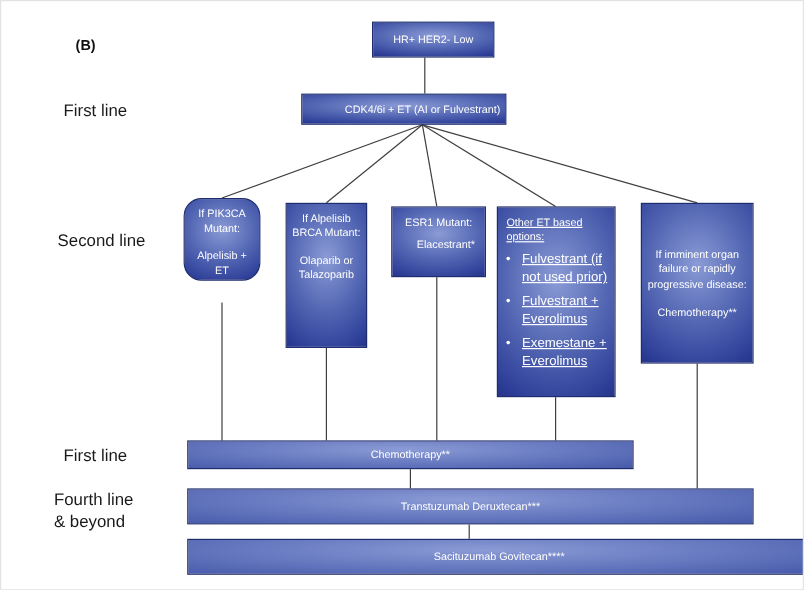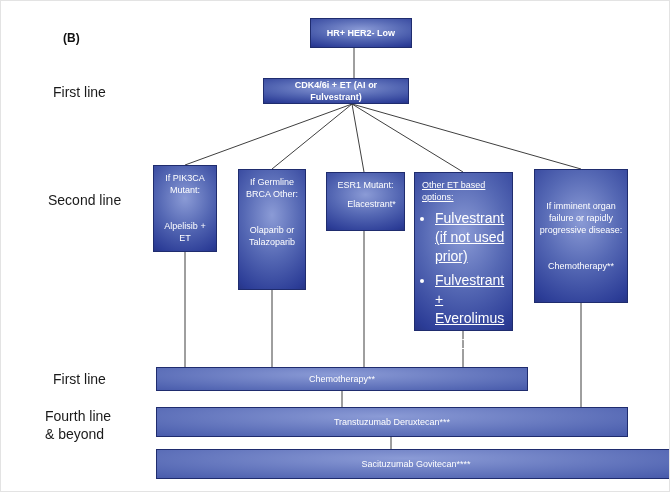--- a/index.html
+++ b/index.html
@@ -11,25 +11,25 @@
   .connectors{position:absolute;left:0;top:0;width:670px;height:492px;pointer-events:none;}
   .fig-label{position:absolute;left:62px;top:30px;font-weight:bold;font-size:12px;color:#111;}
   .row-label{position:absolute;font-size:14px;color:#1a1a1a;line-height:1.3;}
   .node{
     position:absolute;box-sizing:border-box;color:#ffffff;
     background:radial-gradient(ellipse 95% 80% at 50% 38%, #8b9bd6 0%, #5568b4 45%, #2c3d97 85%, #232f7a 100%);
     border:1px solid #1f2c6e;
     display:flex;flex-direction:column;align-items:center;
     text-align:center;font-size:9px;line-height:1.35;padding:6px 4px;
   }
-  .node.center-v{justify-content:center;padding:2px 4px;font-weight:bold;}
+  .node.center-v{justify-content:center;padding:2px 4px;}
   .node-title{white-space:pre-line;}
-  .node-body{white-space:pre-line;margin-top:24px;}
+  .node-body{white-space:pre-line;margin-top:11px;}
   .node.left-align{align-items:flex-start;text-align:left;padding-left:7px;padding-right:5px;}
-  .bullet-list{margin:6px 0 0 0;padding-left:13px;text-align:left;font-size:14px;}
+  .bullet-list{margin:6px 0 0 0;padding-left:13px;text-align:left;font-size:11px;}
   .bullet-list li{margin-bottom:5px;}
   .bar{
     position:absolute;box-sizing:border-box;color:#ffffff;
     background:radial-gradient(ellipse 120% 160% at 48% 30%, #8b9bd6 0%, #5568b4 48%, #2c3d97 88%, #232f7a 100%);
     border:1px solid #1f2c6e;
     display:flex;align-items:center;justify-content:center;
     font-size:9px;text-align:center;
   }
 </style>
 </head>
@@ -59,31 +59,31 @@
 
   <div class="row-label" style="left:52px;top:82px;">First line</div>
   <div class="row-label" style="left:47px;top:190px;">Second line</div>
   <div class="row-label" style="left:52px;top:369px;">First line</div>
   <div class="row-label" style="left:44px;top:406px;width:76px;">Fourth line &amp; beyond</div>
 
   <div class="node center-v" style="left:309px;top:17px;width:102px;height:30px;">
     <span>HR+ HER2- Low</span>
   </div>
 
-  <div class="node center-v" style="left:262px;top:77px;width:146px;height:26px;">
+  <div class="node center-v" style="left:250px;top:77px;width:171px;height:26px;align-items:flex-end;">
     <span>CDK4/6i + ET (AI or Fulvestrant)</span>
   </div>
 
-  <div class="node" style="left:152px;top:164px;width:64px;height:87px;">
+  <div class="node" style="left:152px;top:164px;width:64px;height:69px;border-radius:15px;">
     <div class="node-title">If PIK3CA Mutant:</div>
     <div class="node-body">Alpelisib + ET</div>
   </div>
 
   <div class="node" style="left:237px;top:168px;width:68px;height:121px;">
-    <div class="node-title">If Germline BRCA Other:</div>
+    <div class="node-title">If Alpelisib BRCA Mutant:</div>
     <div class="node-body">Olaparib or Talazoparib</div>
   </div>
 
   <div class="node" style="left:325px;top:171px;width:79px;height:59px;">
     <div class="node-title">ESR1 Mutant:</div>
     <div class="node-body" style="margin-top:7px;margin-left:12px;">Elacestrant*</div>
   </div>
 
   <div class="node left-align" style="left:413px;top:171px;width:99px;height:159px;text-decoration:underline;">
     <div class="node-title">Other ET based options:</div>

